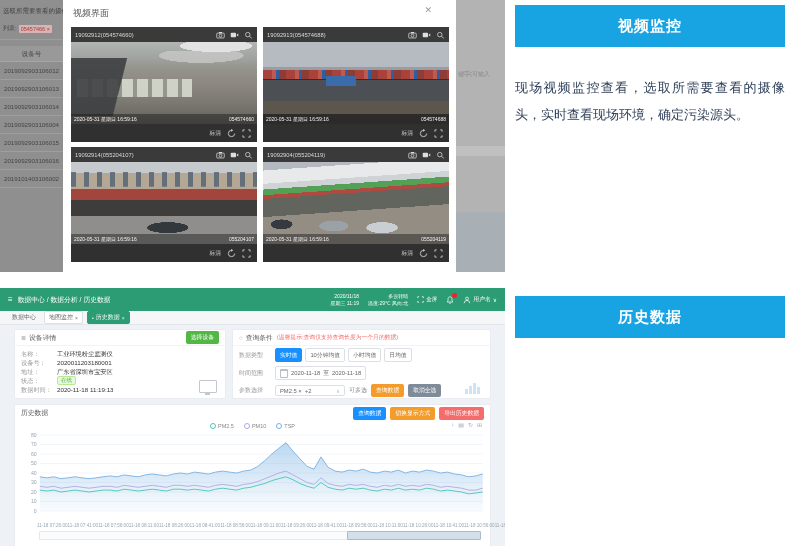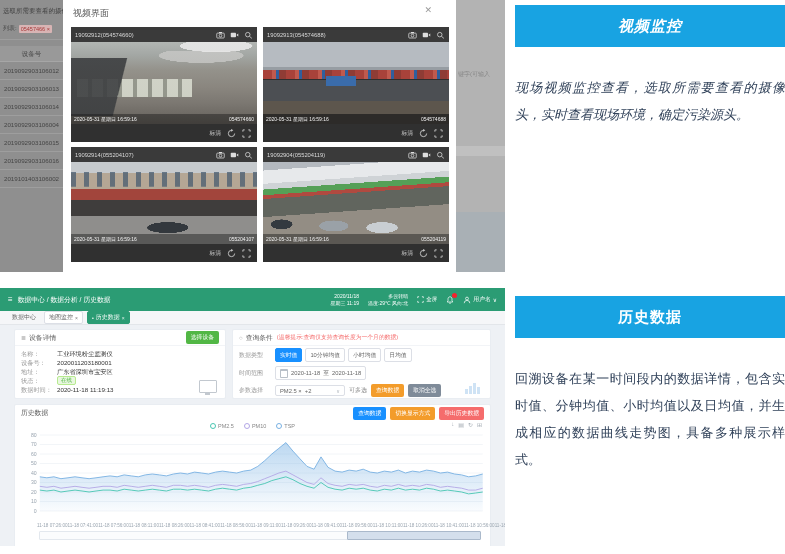--- a/index.html
+++ b/index.html
@@ -60,21 +60,21 @@
     radial-gradient(ellipse 24px 9px at 38% 78%, #9aa1a7 0 60%, transparent 61%),
     radial-gradient(ellipse 18px 8px at 10% 76%, #343a40 0 60%, transparent 61%),
     linear-gradient(176deg,#b4b9bf 0 9%,#e7e9eb 9% 23%,#cfd3d6 23% 29%,#55a057 29% 35%,#b04a40 35% 39%,#61655e 39% 58%,#938d84 58% 100%);
     background-repeat:no-repeat;}
   .vs-underlay{position:absolute;left:456px;top:0;width:49px;height:272px;background:#b3b3b3;overflow:hidden;}
   .vs-underlay .frag{position:absolute;left:2px;top:70px;font-size:6px;color:#878787;white-space:nowrap;}
   .vs-underlay .l1{position:absolute;left:0;top:146px;width:100%;height:10px;background:#c0c0c0;}
   .vs-underlay .b1{position:absolute;left:0;top:212px;width:100%;height:60px;background:#a9b0b5;}
   
   .info-col{position:absolute;width:270px;}
-  #video-info{left:515px;top:5px;font-style:italic;}
+  #video-info{left:515px;top:5px;}
   #history-info{left:515px;top:296px;}
   .info-banner{height:42px;background:#18a3e2;color:#fff;font-size:15px;font-weight:bold;
                display:flex;align-items:center;justify-content:center;letter-spacing:1px;}
   .info-text{margin-top:27px;font-size:13px;line-height:27px;color:#31425a;text-align:justify;}
   
   #history-shot{left:0;top:288px;width:505px;height:258px;background:#eef1f5;overflow:hidden;}
   .hd-header{height:23px;background:#2b9c74;display:flex;align-items:center;padding:0 8px;color:#fff;}
   .hd-menu{font-size:8px;margin-right:5px;}
   .hd-crumb{font-size:6.8px;flex:1;white-space:nowrap;}
   .hd-right{display:flex;align-items:center;gap:9px;}
@@ -543,14 +543,13 @@
         </div>
       <div class="dz">
         <div id="dz-window" style="left: 70%; width: 30%;"></div>
       </div>
     </div>
   </div>
 </div>
 
 <div id="history-info" class="info-col">
   <div class="info-banner">历史数据</div>
-  <div class="info-text">回溯设备在某一时间段内的数据详情，包含实时值、分钟均值、小时均值以及日均值，并生成相应的数据曲线走势图，具备多种展示样式。</div>
 </div>
 
 </body></html>

